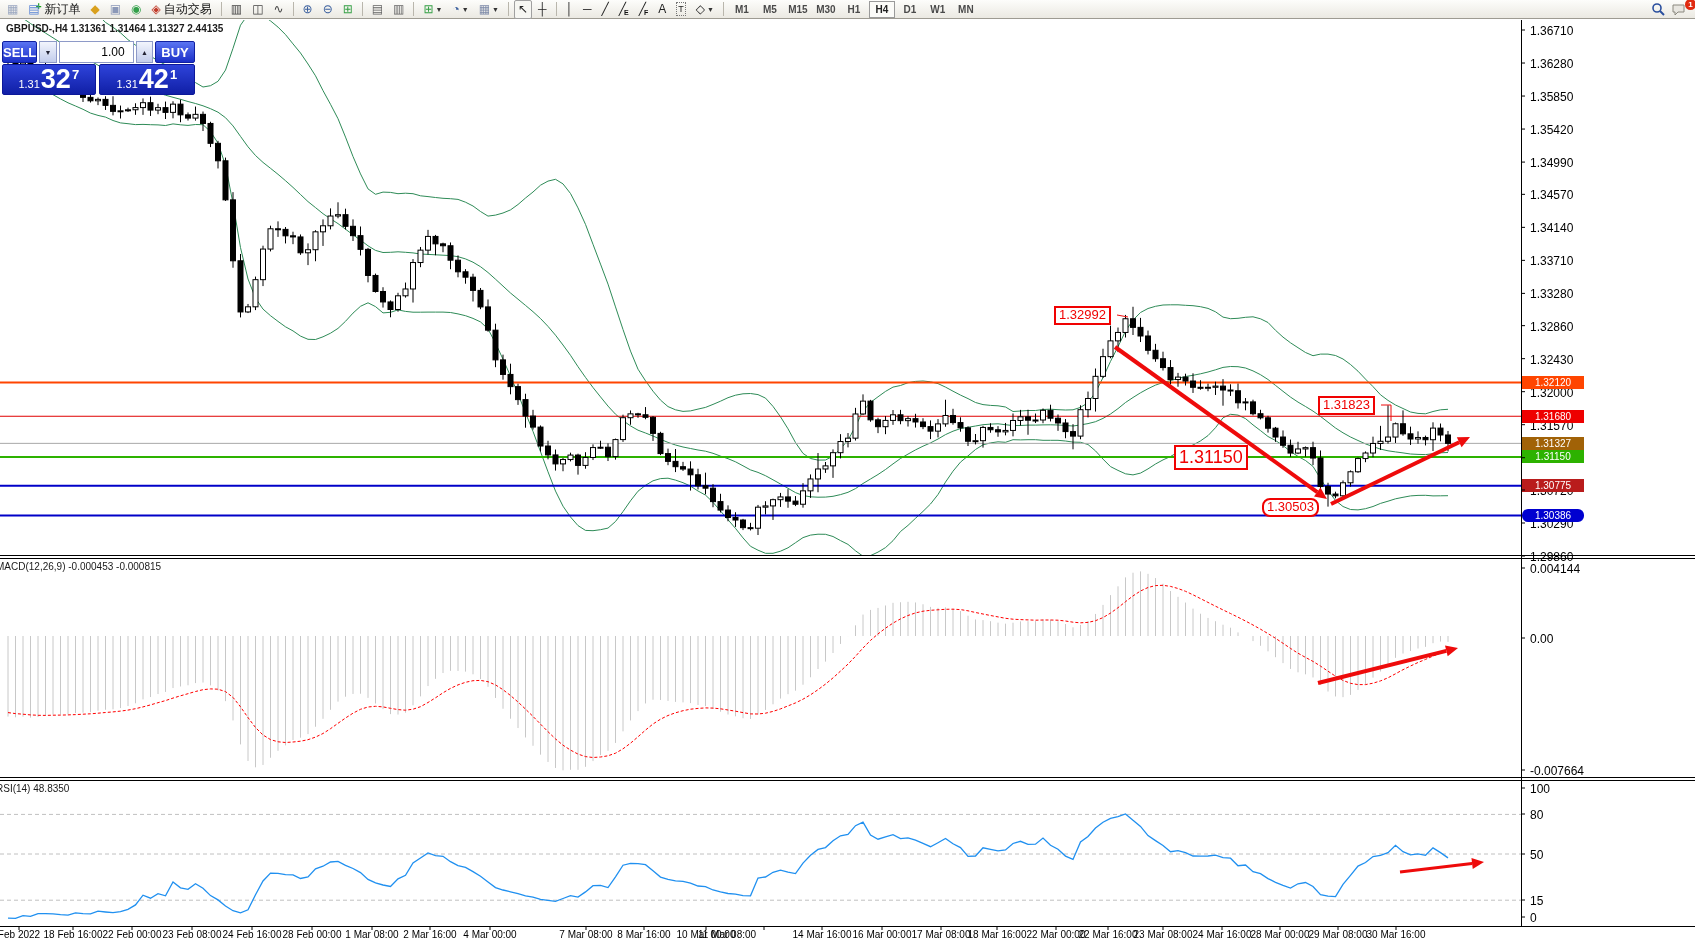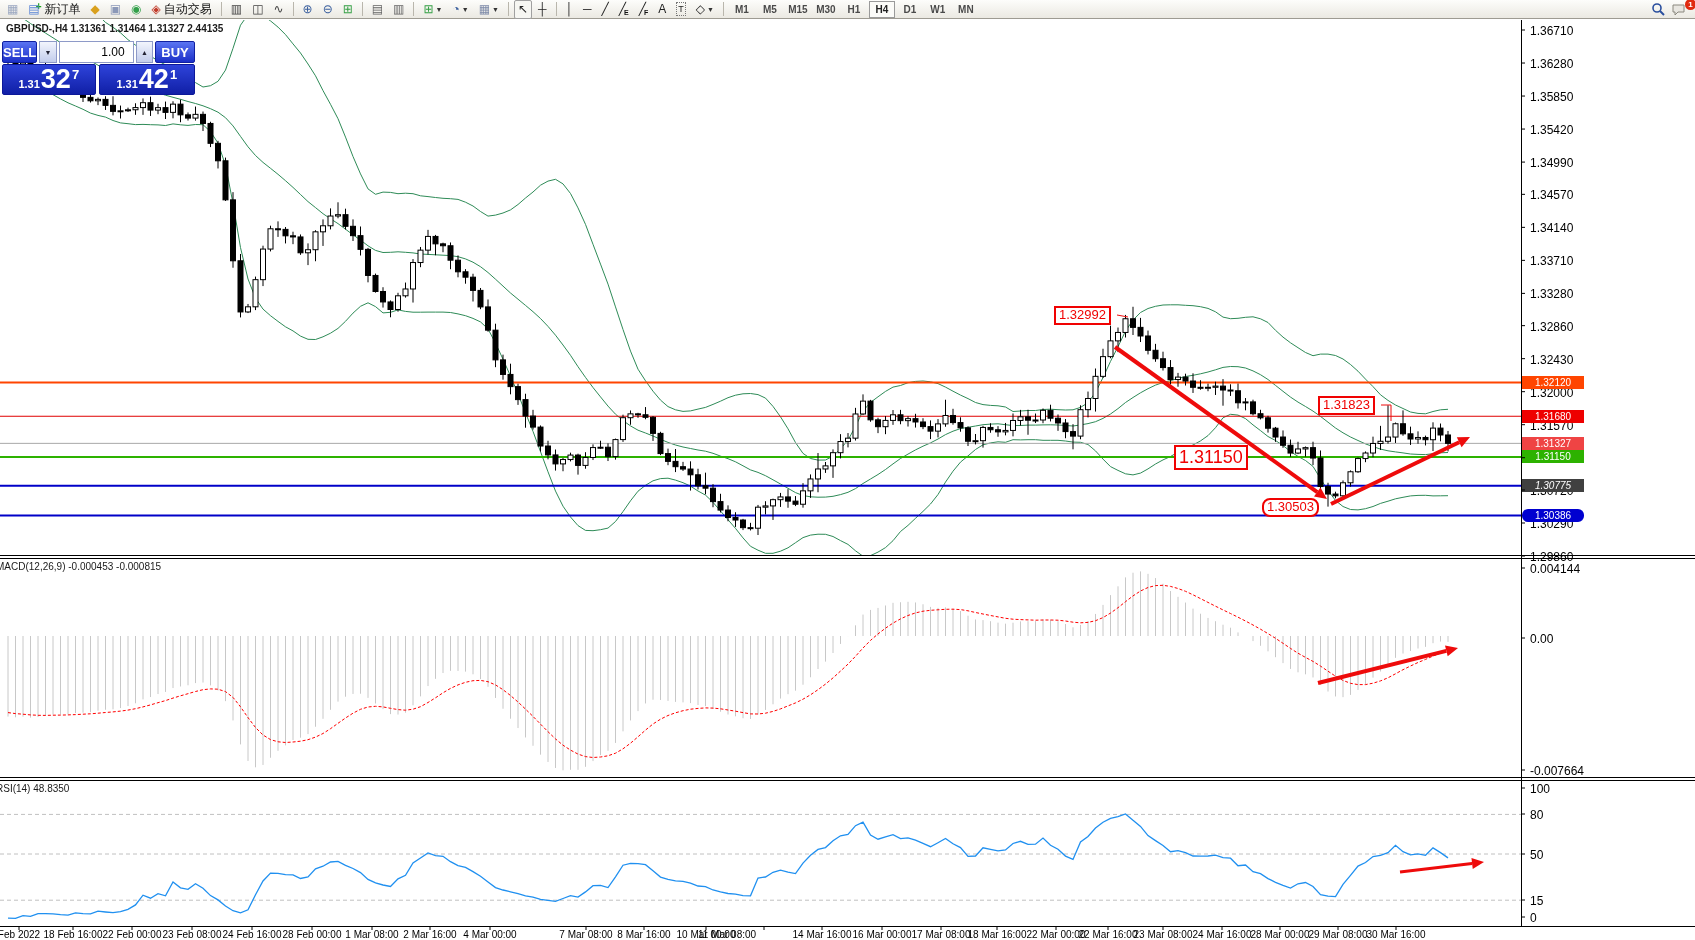--- a/index.html
+++ b/index.html
@@ -39,21 +39,21 @@
   .tp-btn{background:linear-gradient(#5a74f2,#1c30c8);color:#fff;font-size:13px;font-weight:bold;
           display:flex;align-items:center;justify-content:center;border:1px solid #1020a0;border-radius:2px;}
   .tp-sell{width:37px;}  .tp-buy{width:44px;margin-left:2px;}
   .tp-step{width:18px;background:linear-gradient(#f2f5fd,#c3cdec);border:1px solid #8e9ac8;
            display:flex;align-items:center;justify-content:center;font-size:7px;color:#223;margin-left:2px;}
   .tp-vol{width:64px;background:#fff;border:1px solid #8e9ac8;font-size:12px;color:#000;
           text-align:right;padding:0 8px 0 10px;line-height:20px;margin-left:2px;}
   .tp-row2{display:flex;margin-top:1px;height:31px;}
   .tp-price{background:linear-gradient(#2e43da,#101fa6);color:#fff;display:flex;align-items:flex-end;
             justify-content:center;border:1px solid #0c189a;border-radius:2px;padding-bottom:1px;}
-  .tp-price .sm{font-size:11px;font-weight:bold;margin-bottom:3px;}
+  .tp-price .sm{font-size:11px;font-weight:normal;margin-bottom:3px;}
   .tp-price .lg{font-size:27px;font-weight:bold;line-height:27px;margin:0 1px;}
   .tp-price .sup{font-size:13px;font-weight:bold;margin-bottom:11px;}
   .tp-price.sell{width:92px;}  .tp-price.buy{width:95px;margin-left:3px;}
   #plot{position:absolute;left:0;top:0;z-index:1;}
   .overlay{position:absolute;z-index:5;}
 </style>
 </head>
 <body>
 
 <div id="app">
@@ -905,23 +905,23 @@
       <div class="axis-label" style="top: 319.641px;">1.32860</div>
       <div class="axis-label" style="top: 352.661px;">1.32430</div>
       <div class="axis-label" style="top: 385.681px;">1.32000</div>
       <div class="axis-label" style="top: 418.701px;">1.31570</div>
       <div class="axis-label" style="top: 451.72px;">1.31140</div>
       <div class="axis-label" style="top: 483.972px;">1.30720</div>
       <div class="axis-label" style="top: 516.992px;">1.30290</div>
       <div class="axis-label" style="top: 550.011px;">1.29860</div>
       <div class="axis-badge" style="top: 375.966px; background: rgb(255, 69, 0);">1.32120</div>
       <div class="axis-badge" style="top: 409.754px; background: rgb(238, 0, 0);">1.31680</div>
-      <div class="axis-badge" style="top: 436.861px; background: #ef4444;">1.31327</div>
+      <div class="axis-badge" style="top: 436.861px; background: #a16207;">1.31327</div>
       <div class="axis-badge" style="top: 450.452px; background: rgb(45, 178, 0);">1.31150</div>
-      <div class="axis-badge" style="top: 479.249px; background: #404040; font-style: italic;">1.30775</div>
+      <div class="axis-badge" style="top: 479.249px; background: #b91c1c;">1.30775</div>
       <div class="axis-badge" style="top: 509.12px; background: rgb(0, 0, 208); border-radius: 6px;">1.30386</div>
       <div class="axis-label" style="top: 562px;">0.004144</div>
       <div class="axis-label" style="top: 632px;">0.00</div>
       <div class="axis-label" style="top: 764px;">-0.007664</div>
       <div class="axis-label" style="top: 782px;">100</div>
       <div class="axis-label" style="top: 808px;">80</div>
       <div class="axis-label" style="top: 848px;">50</div>
       <div class="axis-label" style="top: 894px;">15</div>
       <div class="axis-label" style="top: 911px;">0</div>
     </div>

